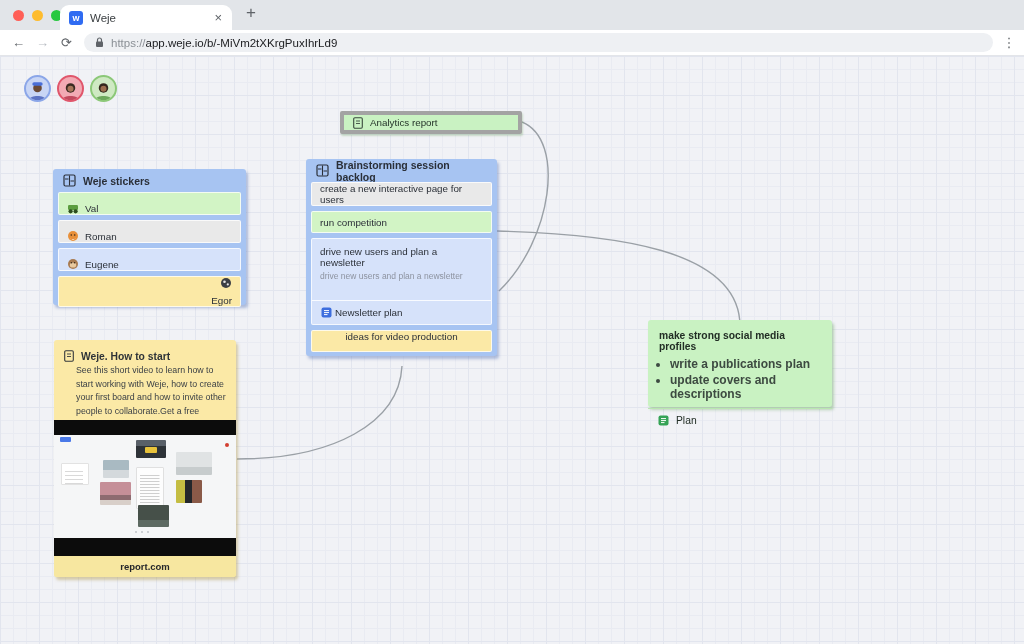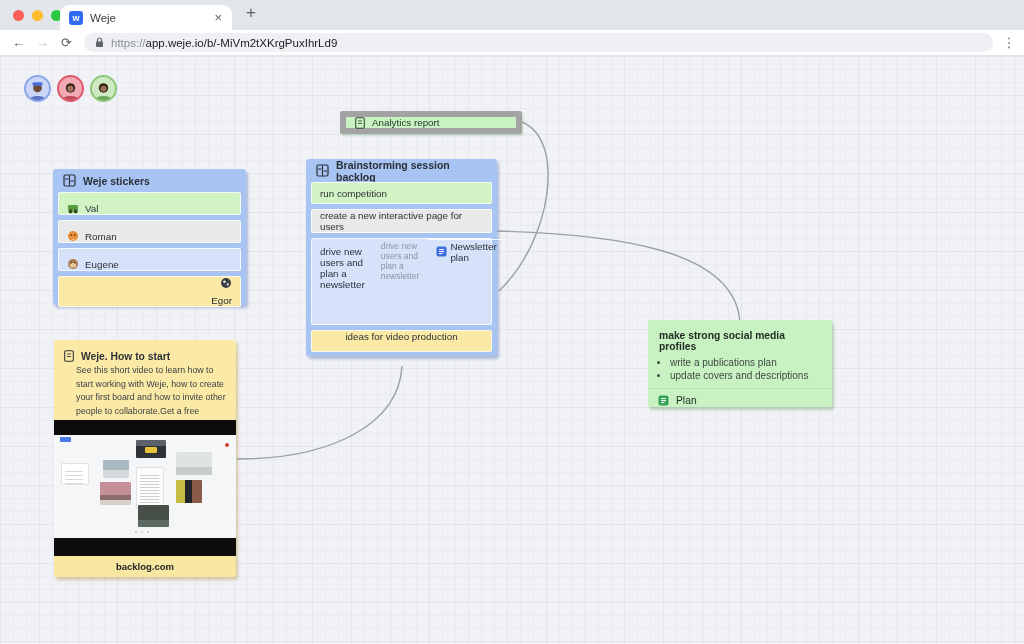--- a/index.html
+++ b/index.html
@@ -59,34 +59,34 @@
   .sticker,.bs-item{border-radius:2px;display:flex;align-items:center;gap:6px;padding:0 8px;
            font-size:9.8px;color:#2b3038;border:1px solid rgba(255,255,255,.75);box-sizing:border-box;
            min-height:22px;}
   .sticker{min-height:23px;align-items:flex-end;}
   .st-green{background:#d2f4c5;}
   .st-gray{background:#e9e9e9;}
   .st-blue{background:#d6e2fa;}
   .st-yellow{background:#fbe9a6;flex-direction:column;}
   .emoji{width:12px;height:12px;flex:0 0 auto;}
   
-  .bs-compound{display:flex;background:#d6e2fa;border:1px solid rgba(255,255,255,.75);
+  .bs-compound{display:flex;flex-direction:column;background:#d6e2fa;border:1px solid rgba(255,255,255,.75);
                border-radius:2px;height:87px;padding:0;box-sizing:border-box;}
   .bs-c-title{font-size:9.8px;color:#2b3038;padding:7px 8px 1px;}
   .bs-c-sub{font-size:8.5px;color:#8d93a0;padding:2px 8px;}
   .bs-c-spacer{flex:1;}
   .bs-c-link{display:flex;align-items:center;gap:3px;height:23px;padding:0 9px;
              border-top:1px solid rgba(255,255,255,.85);font-size:9.8px;color:#2b3038;}
   
-  .card-green-pill{background:#c9f2c2;border:6px solid #a3a3a3;border-radius:2px;display:flex;
+  .card-green-pill{background:#c9f2c2;border:4px solid #a3a3a3;border-radius:2px;display:flex;
         align-items:center;gap:7px;padding:0 9px;height:23px;font-size:9.8px;color:#25352a;
         box-shadow:1px 2px 2px rgba(120,170,110,.35);}
   .social-card{background:#c9f2c2;border-radius:3px;box-shadow:2px 3px 3px rgba(118,168,108,.45);}
   .social-title{font-size:10.3px;font-weight:bold;color:#222e25;padding:10px 11px 3px;}
-  .social-card ul{margin:2px 0 0;padding:0 8px 0 22px;font-size:10px;color:#3d4a41;}
+  .social-card ul{margin:2px 0 0;padding:0 8px 0 22px;font-size:12px;color:#3d4a41;font-weight:bold;}
   .social-card li{margin:2px 0;}
   .social-divider{border-top:1px solid #b9e6b0;margin-top:7px;}
   .social-footer{display:flex;align-items:center;gap:7px;padding:0 10px;height:23px;
                  font-size:10.3px;color:#222e25;}
   
   .howto-card{background:#fbe9a6;border-radius:3px;box-shadow:2px 3px 3px rgba(183,162,94,.5);
               display:flex;flex-direction:column;overflow:hidden;}
   .howto-header{display:flex;align-items:flex-end;gap:7px;height:24px;padding:4px 10px 0;
                 font-size:10.3px;font-weight:bold;color:#2e3338;}
   .howto-body{height:56px;padding:2px 10px 0;font-size:8.8px;line-height:1.55;color:#3c4146;margin-left:12px;}
@@ -225,25 +225,25 @@
   <div class="card-header">
     <svg class="hdr-icon" width="13" height="13" viewBox="0 0 13 13">
       <rect x="1" y="1" width="11" height="11" rx="1.5" fill="none" stroke="#2a2f38" stroke-width="1.2"></rect>
       <line x1="6.5" y1="1.5" x2="6.5" y2="11.5" stroke="#2a2f38" stroke-width="1.1"></line>
       <line x1="2" y1="5" x2="5.5" y2="5" stroke="#2a2f38" stroke-width="1"></line>
       <line x1="7.5" y1="7" x2="11" y2="7" stroke="#2a2f38" stroke-width="1"></line>
     </svg>
     <span>Brainstorming session backlog</span>
   </div>
   <div class="card-body">
+    <div class="bs-item st-gray">
+      <span>create a new interactive page for users</span>
+    </div>
     <div class="bs-item st-green">
       <span>run competition</span>
-    </div>
-    <div class="bs-item st-gray">
-      <span>create a new interactive page for users</span>
     </div>
     <div class="bs-compound">
       <div class="bs-c-title">drive new users and plan a newsletter</div>
       <div class="bs-c-sub">drive new users and plan a newsletter</div>
       <div class="bs-c-spacer"></div>
       <div class="bs-c-link">
         <svg class="doc-icon" width="11" height="11" viewBox="0 0 11 11">
           <rect x="0.5" y="0.5" width="10" height="10" rx="2" fill="#3d6ede"></rect>
           <line x1="3" y1="3.6" x2="8" y2="3.6" stroke="#fff" stroke-width="1"></line>
           <line x1="3" y1="5.6" x2="8" y2="5.6" stroke="#fff" stroke-width="1"></line>
@@ -285,21 +285,21 @@
       <div class="ph" style="left:122px;top:45px;width:26px;height:23px;background:linear-gradient(90deg,#c4bd42 0 35%,#23272b 35% 62%,#8a5a48 62%);"></div>
       <div class="ph" style="left:84px;top:70px;width:31px;height:22px;background:linear-gradient(180deg,#465049 0 70%,#5d6a62 70%);"></div>
       <div class="ph" style="left:171px;top:8px;width:4px;height:4px;border-radius:50%;background:#d23f31;"></div>
       <div class="dotrow">
         <span></span>
           <span></span>
           <span></span>
       </div>
     </div>
     <div class="thumb-bar-bottom"></div>
-    <div class="thumb-footer">backlog.com</div>
+    <div class="thumb-footer">report.com</div>
   </div>
 </div>
 
 <div class="node social-card" style="left:648px;top:320px;width:184px;height:87px;">
   <div class="social-title">make strong social media profiles</div>
   <ul>
     <li>write a publications plan</li>
     <li>update covers and descriptions</li>
   </ul>
   <div class="social-divider"></div>

